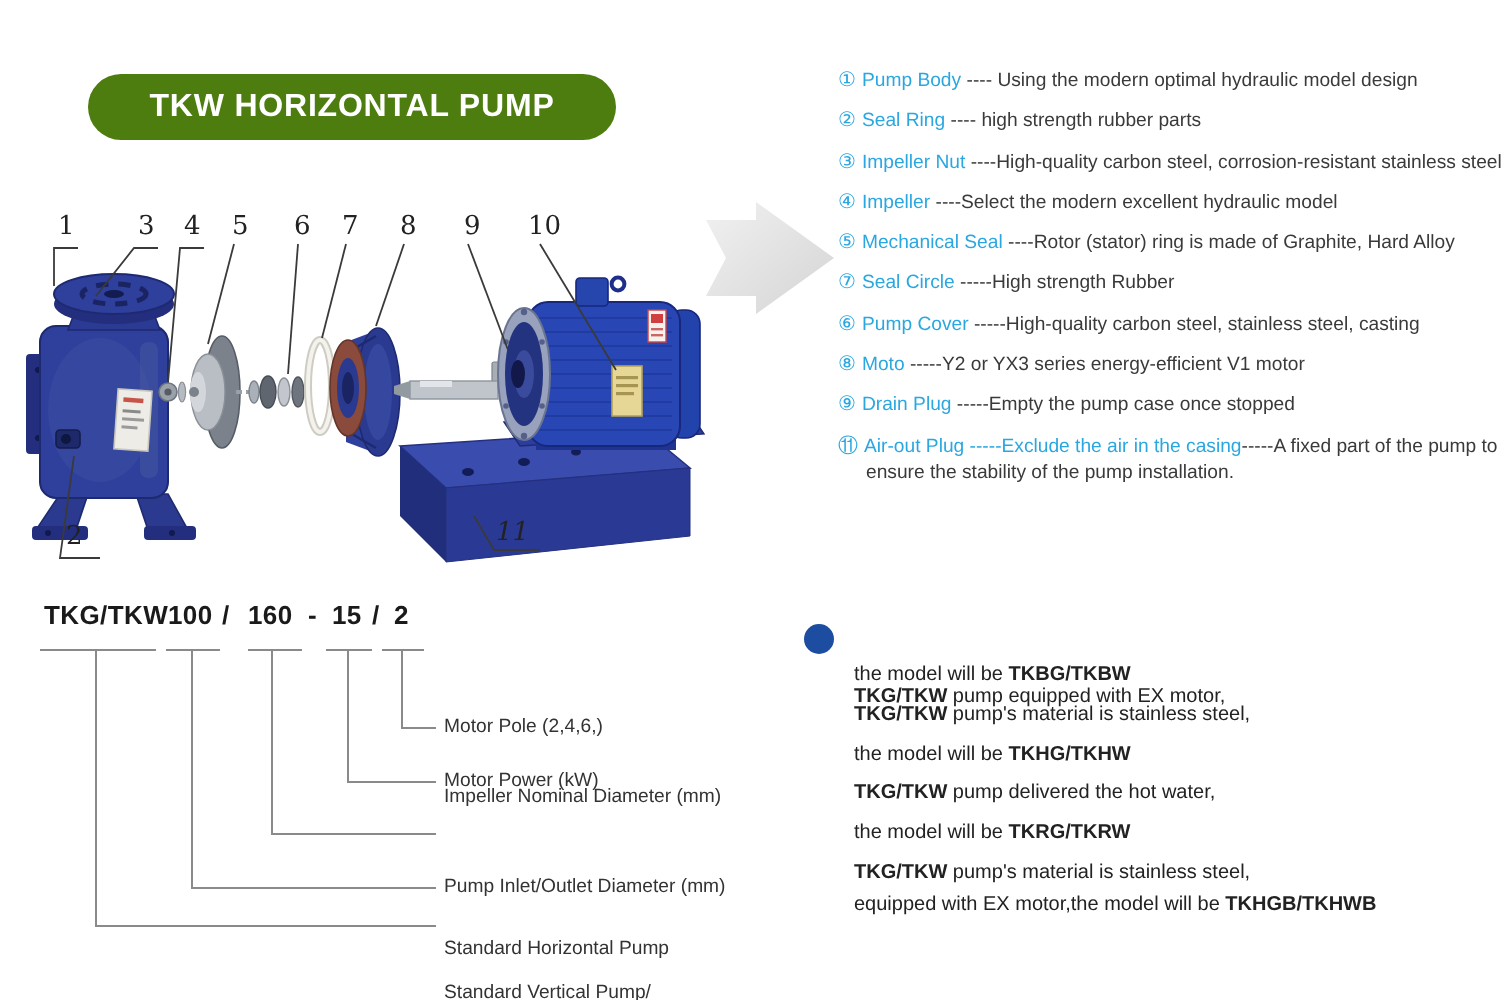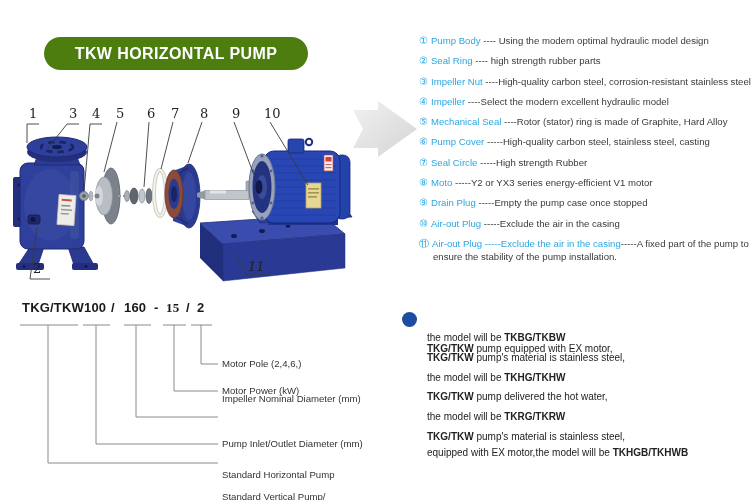--- a/index.html
+++ b/index.html
@@ -200,34 +200,33 @@
 <span class="abs callout" style="left:264px;top:107px;">10</span>
 <span class="abs callout" style="left:33px;top:262px;">2</span>
 <span class="abs callout" style="left:248px;top:260px;font-style:italic;">11</span>
 
 <div class="abs parts-list">
   <div class="part-item"><span class="pnum">①</span><span class="pname">Pump Body</span><span class="pdesc"> ---- Using the modern optimal hydraulic model design</span></div>
   <div class="part-item"><span class="pnum">②</span><span class="pname">Seal Ring</span><span class="pdesc"> ---- high strength rubber parts</span></div>
   <div class="part-item"><span class="pnum">③</span><span class="pname">Impeller Nut</span><span class="pdesc"> ----High-quality carbon steel, corrosion-resistant stainless steel</span></div>
   <div class="part-item"><span class="pnum">④</span><span class="pname">Impeller</span><span class="pdesc"> ----Select the modern excellent hydraulic model</span></div>
   <div class="part-item"><span class="pnum">⑤</span><span class="pname">Mechanical Seal</span><span class="pdesc"> ----Rotor (stator) ring is made of Graphite, Hard Alloy</span></div>
+  <div class="part-item"><span class="pnum">⑦</span><span class="pname">Seal Circle</span><span class="pdesc"> -----High strength Rubber</span></div>
   <div class="part-item"><span class="pnum">⑥</span><span class="pname">Pump Cover</span><span class="pdesc"> -----High-quality carbon steel, stainless steel, casting</span></div>
-  <div class="part-item"><span class="pnum">⑦</span><span class="pname">Seal Circle</span><span class="pdesc"> -----High strength Rubber</span></div>
   <div class="part-item"><span class="pnum">⑧</span><span class="pname">Moto</span><span class="pdesc"> -----Y2 or YX3 series energy-efficient V1 motor</span></div>
   <div class="part-item"><span class="pnum">⑨</span><span class="pname">Drain Plug</span><span class="pdesc"> -----Empty the pump case once stopped</span></div>
-  <div class="part-item"><span class="pnum">⑩</span><span class="pname">Air-out Plug</span><span class="pdesc"> -----Exclude the air in the casing</span></div>
   <div class="part-item"><span class="pnum">⑪</span><span class="pname">Air-out Plug -----Exclude the air in the casing</span><span class="pdesc">-----A fixed part of the pump to ensure the stability of the pump installation.</span></div>
 </div>
 
 <span class="abs mc-text" style="left:22px;top:300px;">TKG/TKW</span>
 <span class="abs mc-text" style="left:84px;top:300px;">100</span>
 <span class="abs mc-text" style="left:111px;top:300px;">/</span>
 <span class="abs mc-text" style="left:124px;top:300px;">160</span>
 <span class="abs mc-text" style="left:154px;top:300px;">-</span>
-<span class="abs mc-text" style="left:166px;top:300px;font-family:Liberation Serif, serif;">15</span>
+<span class="abs mc-text" style="left:166px;top:300px;">15</span>
 <span class="abs mc-text" style="left:186px;top:300px;">/</span>
 <span class="abs mc-text" style="left:197px;top:300px;">2</span>
 
 <svg class="abs" style="left:0;top:318px;" width="250" height="175" viewBox="0 0 250 175">
   <g stroke="#8a8a8a" stroke-width="1" fill="none">
     <line x1="20" y1="7" x2="78" y2="7"></line>
     <line x1="83" y1="7" x2="110" y2="7"></line>
     <line x1="124" y1="7" x2="151" y2="7"></line>
     <line x1="163" y1="7" x2="186" y2="7"></line>
     <line x1="191" y1="7" x2="212" y2="7"></line>

